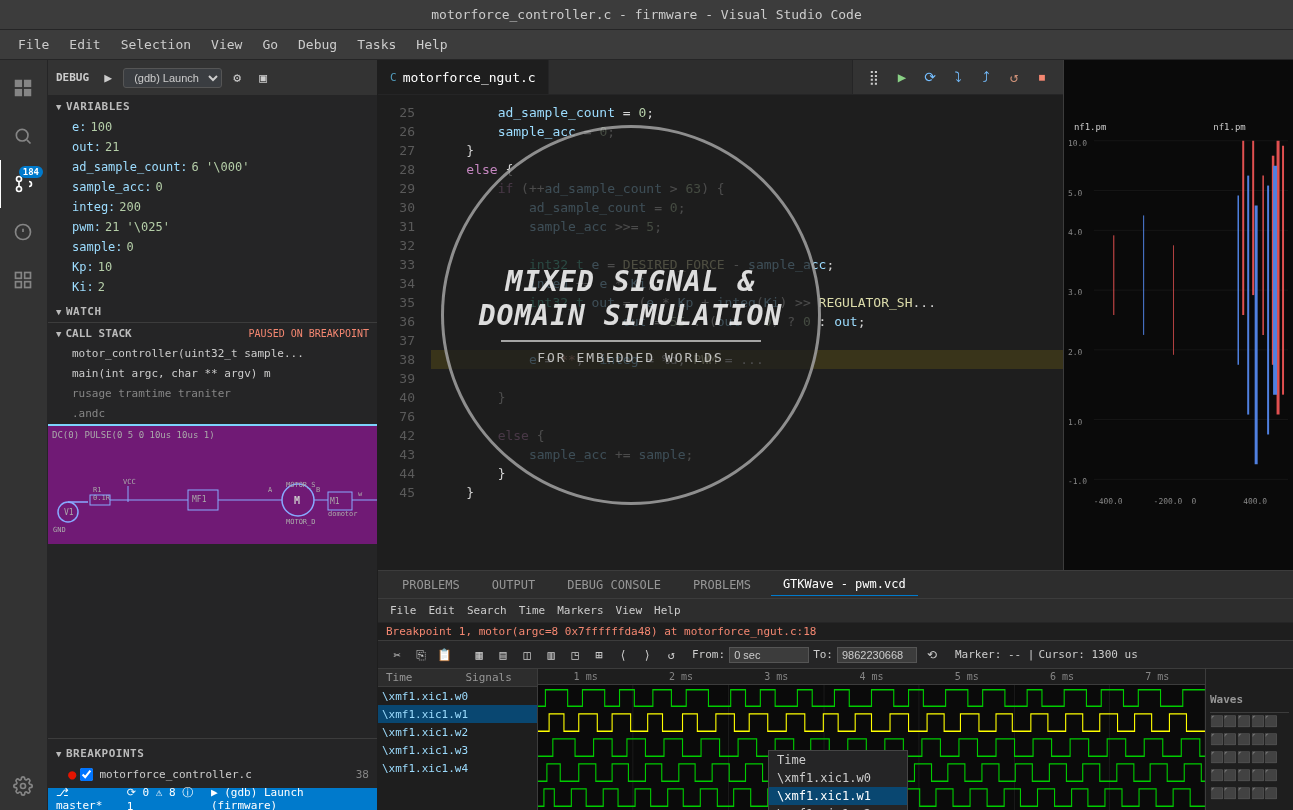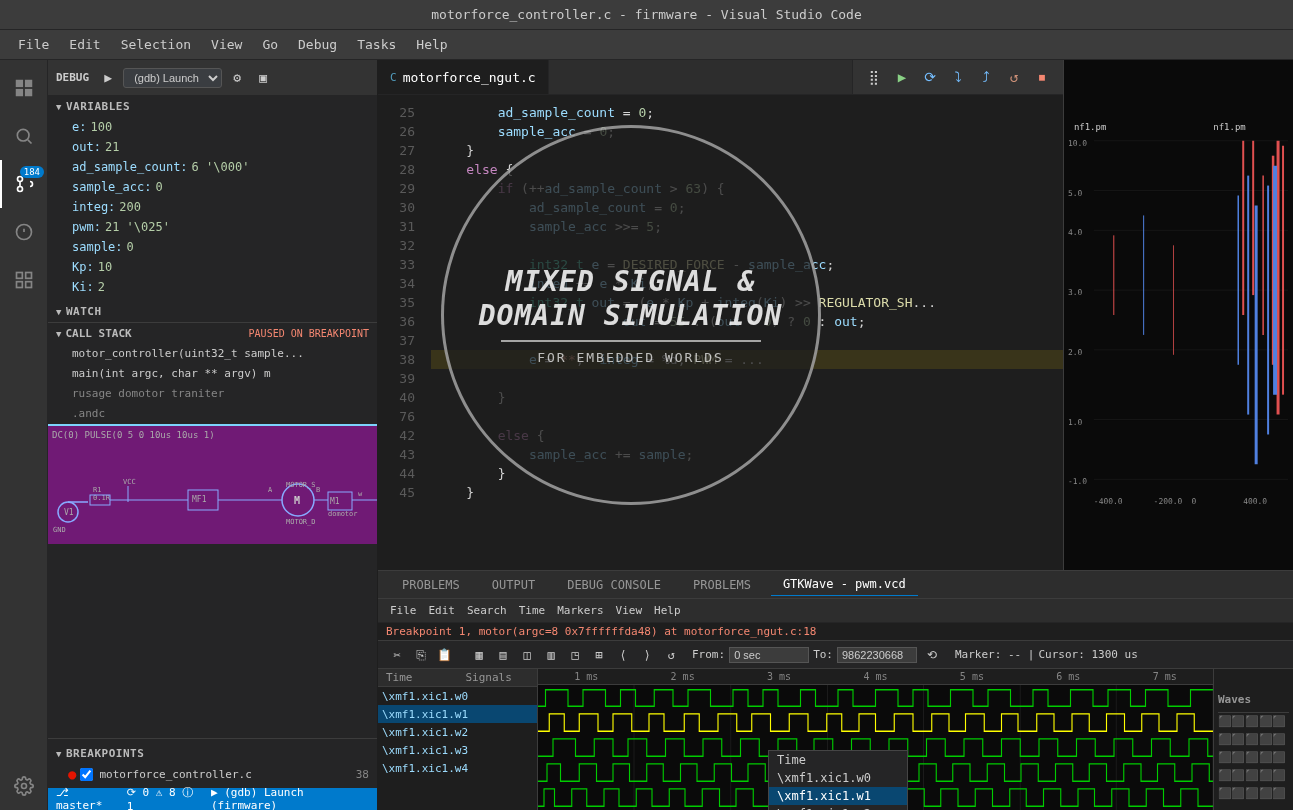--- a/index.html
+++ b/index.html
@@ -39,23 +39,24 @@
       display: flex;
       height: calc(810px - 60px);
     }
 
     
     #activity-bar {
       width: 48px;
       background: #333333;
       display: flex;
       flex-direction: column;
-      align-items: flex-start;
+      align-items: flex-end;
       padding-top: 4px;
       border-right: 1px solid #252526;
+      font-weight: bold;
     }
     .activity-icon {
       width: 48px;
       height: 48px;
       display: flex;
       align-items: center;
       justify-content: center;
       font-size: 18px;
       color: #858585;
       cursor: pointer;
@@ -674,21 +675,21 @@
     <div id="callstack-section">
       <div id="callstack-header">
         <div style="display:flex;align-items:center;gap:4px;">
           <span class="arrow">▼</span>
           <span>CALL STACK</span>
         </div>
         <span class="paused-badge">PAUSED ON BREAKPOINT</span>
       </div>
       <div class="call-item">motor_controller(uint32_t sample...</div>
       <div class="call-item">main(int argc, char ** argv) m</div>
-      <div class="call-item inactive">rusage domotor traniter</div>
+      <div class="call-item inactive">rusage tramtime traniter</div>
       <div class="call-item inactive">.andc</div>
 
       <div id="circuit-area">
         <span class="circuit-label" style="top:4px;left:4px;">DC(0) PULSE(0 5 0 10us 10us 1)</span>
         <svg width="360" height="110" viewBox="0 0 360 110" style="position:absolute;top:16px;left:0">
 
           <line x1="20" y1="60" x2="40" y2="60" stroke="#88aaff" stroke-width="1.5"></line>
 
           <circle cx="20" cy="70" r="10" fill="none" stroke="#88aaff" stroke-width="1.5"></circle>
           <text x="16" y="73" font-size="8" fill="#aaaaaa">V1</text>
@@ -981,21 +982,21 @@
 
               <polyline points="0,74 20,74 20,56 50,56 50,74 75,74 75,56 100,56 100,74 120,74 120,56 145,56 145,74 170,74 170,56 195,56 195,74 220,74 220,56 245,56 245,74 270,74 270,56 295,56 295,74 320,74 320,56 345,56 345,74 368,74 368,56 393,56 393,74 418,74 418,56 443,56 443,74 468,74 468,56 493,56 493,74 518,74 518,56 543,56 543,74 568,74 568,56 593,56 593,74 618,74 618,56 643,56 643,74 668,74 668,56 693,56 693,74 718,74 718,56 743,56 743,74 768,74 768,56 793,56 793,74 818,74 818,56 843,56 843,74 868,74 868,56 893,56 893,74 900,74" fill="none" stroke="#00cc00" stroke-width="1.5"></polyline>
 
               <polyline points="0,100 12,100 12,82 30,82 30,100 55,100 55,82 78,82 78,100 100,100 100,82 122,82 122,100 145,100 145,82 167,82 167,100 190,100 190,82 212,82 212,100 235,100 235,82 258,82 258,100 280,100 280,82 303,82 303,100 326,100 326,82 349,82 349,100 371,100 371,82 394,82 394,100 417,100 417,82 440,82 440,100 462,100 462,82 485,82 485,100 508,100 508,82 531,82 531,100 553,100 553,82 576,82 576,100 599,100 599,82 622,82 622,100 644,100 644,82 667,82 667,100 690,100 690,82 713,82 713,100 735,100 735,82 758,82 758,100 781,100 781,82 804,82 804,100 826,100 826,82 849,82 849,100 872,100 872,82 895,82 895,100 900,100" fill="none" stroke="#00cc00" stroke-width="1.5"></polyline>
 
               <polyline points="0,126 8,126 8,108 22,108 22,126 45,126 45,108 65,108 65,126 88,126 88,108 108,108 108,126 131,126 131,108 152,108 152,126 175,126 175,108 196,108 196,126 219,126 219,108 242,108 242,126 264,126 264,108 287,108 287,126 310,126 310,108 332,108 332,126 355,126 355,108 378,108 378,126 401,126 401,108 423,108 423,126 446,126 446,108 469,108 469,126 492,126 492,108 515,108 515,126 537,126 537,108 560,108 560,126 583,126 583,108 606,108 606,126 629,126 629,108 651,108 651,126 674,126 674,108 697,108 697,126 720,126 720,108 742,108 742,126 765,126 765,108 788,108 788,126 811,126 811,108 834,108 834,126 857,126 857,108 880,108 880,126 900,126" fill="none" stroke="#00cc00" stroke-width="1.5"></polyline>
             </svg>
           </div>
         </div>
 
-        <div style="width:80px;background:#1e1e1e;border-left:1px solid #3c3c3c;font-size:11px;color:#969696;padding:24px 4px 4px 4px;">
+        <div style="width:88px;background:#1e1e1e;border-left:1px solid #3c3c3c;font-size:11px;color:#969696;padding:24px 4px 4px 4px;">
           <div style="height:20px;border-bottom:1px solid #3c3c3c;padding-bottom:2px;font-weight:bold;">Waves</div>
           <div style="height:18px;line-height:18px;color:#cccccc;">⬛⬛⬛⬛⬛</div>
           <div style="height:18px;line-height:18px;color:#ffff00;">⬛⬛⬛⬛⬛</div>
           <div style="height:18px;line-height:18px;color:#cccccc;">⬛⬛⬛⬛⬛</div>
           <div style="height:18px;line-height:18px;color:#cccccc;">⬛⬛⬛⬛⬛</div>
           <div style="height:18px;line-height:18px;color:#cccccc;">⬛⬛⬛⬛⬛</div>
         </div>
       </div>
     </div>
 

